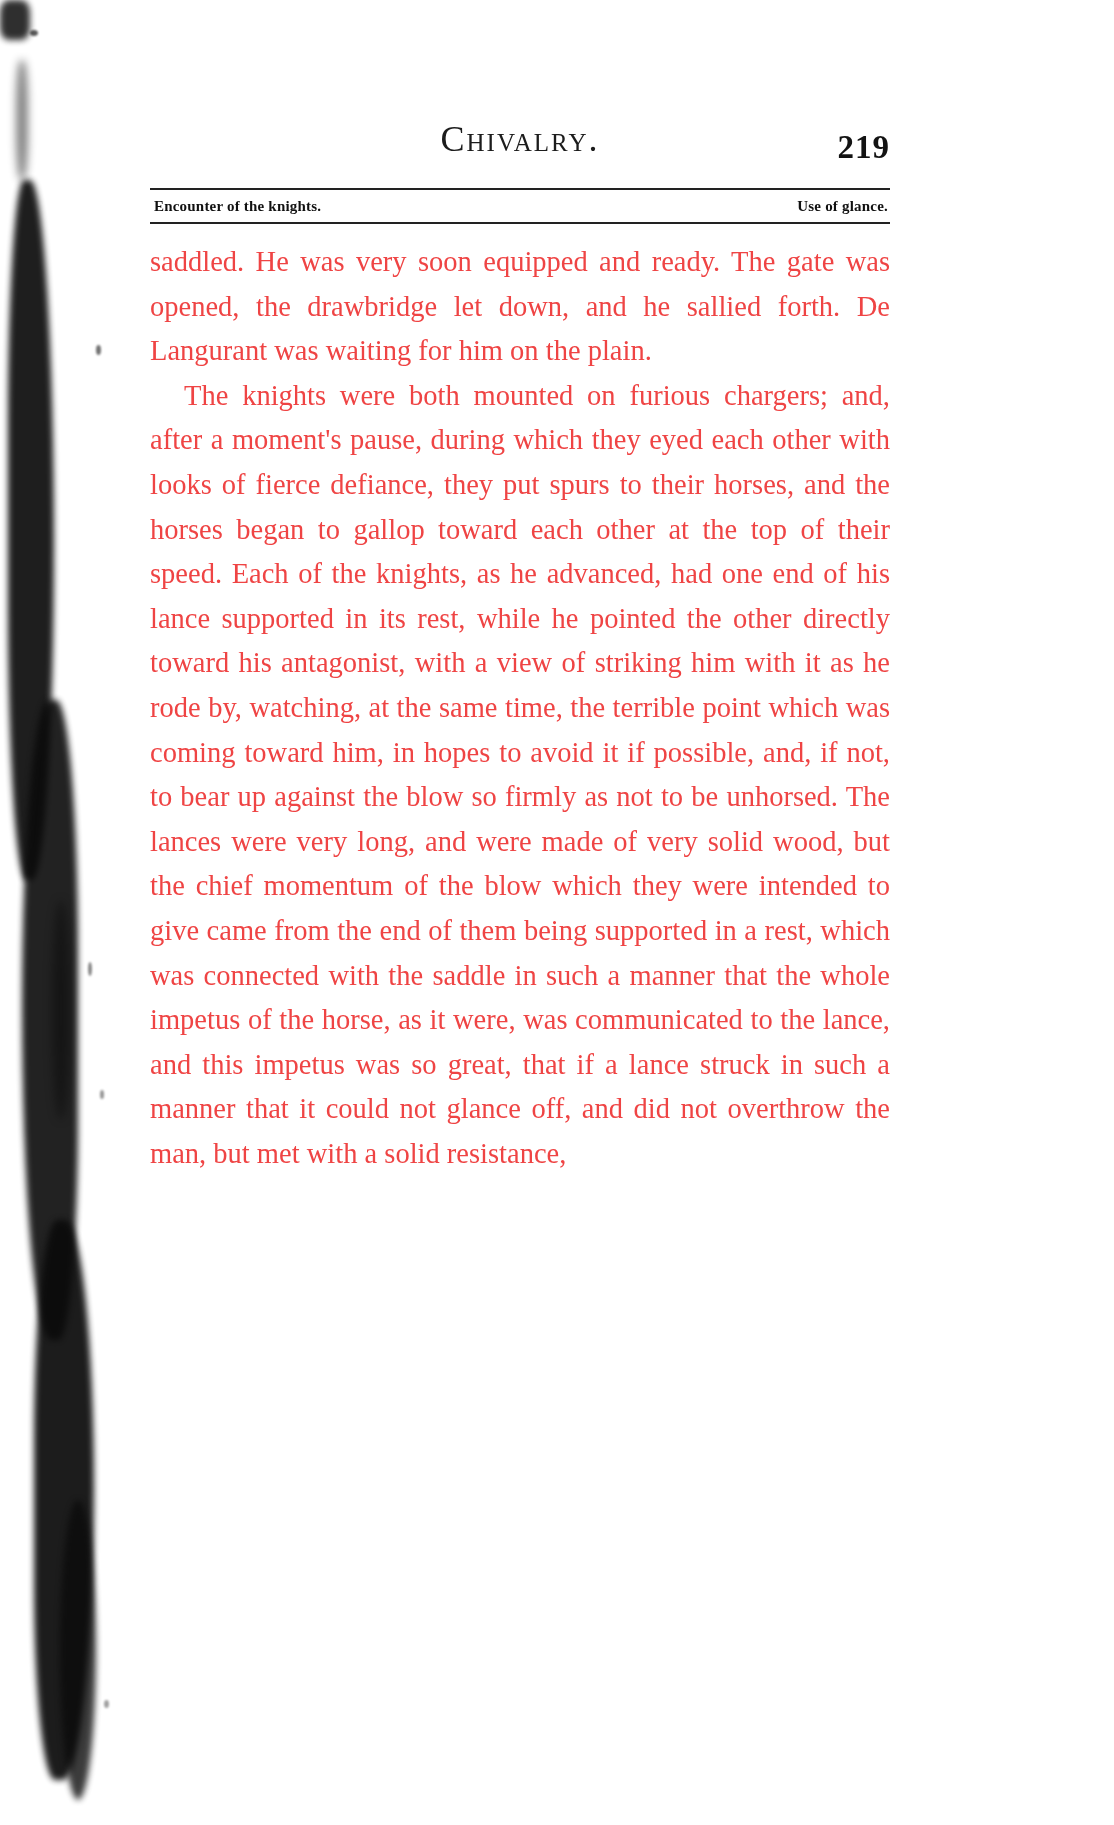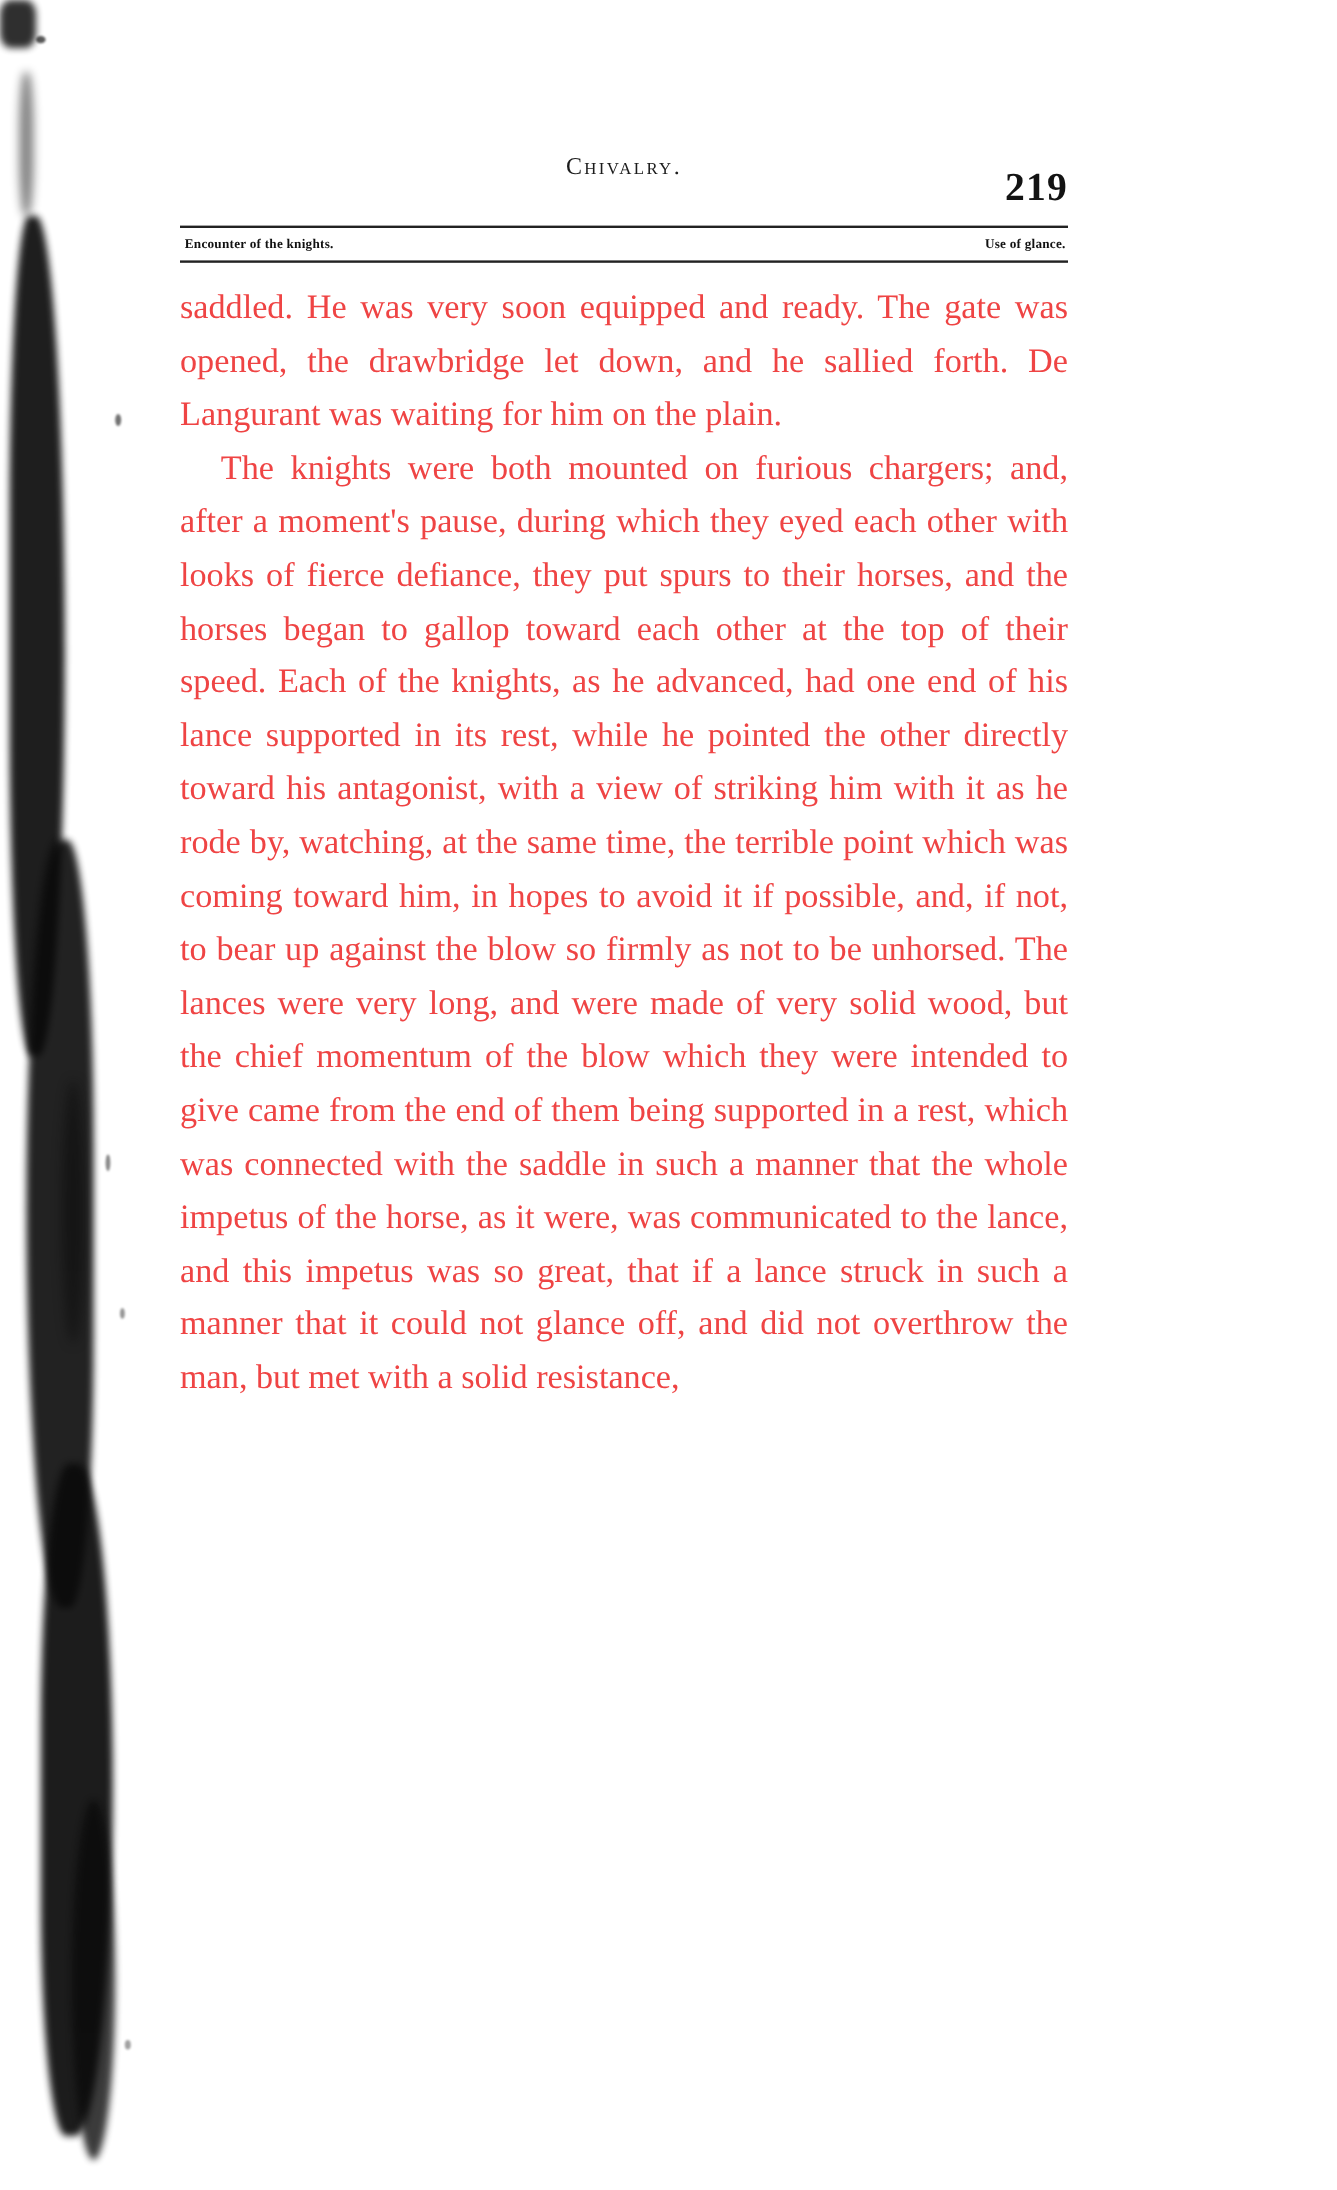--- a/index.html
+++ b/index.html
@@ -57,29 +57,28 @@
   .running-head {
     position: relative;
     height: 60px;
     margin-top: 118px;
     display: flex;
     align-items: baseline;
     justify-content: center;
   }
   .running-head .title {
     font-variant: small-caps;
-    font-size: 20px;
+    font-size: 36px;
     letter-spacing: 2px;
     color: #1c1c1c;
-    margin-top: 10px;
   }
   .running-head .folio {
     position: absolute;
     right: 0;
-    bottom: 2px;
+    bottom: 12px;
     font-family: "Liberation Serif", serif;
     font-size: 33px;
     font-weight: bold;
     letter-spacing: 1px;
     color: #131313;
   }
 
   .rule-top {
     border: 0;
     border-top: 2px solid #222;
@@ -89,21 +88,21 @@
     border: 0;
     border-top: 2px solid #222;
     margin: 0;
   }
 
   .sidenotes {
     display: flex;
     justify-content: space-between;
     align-items: baseline;
     font-family: "Liberation Serif", serif;
-    font-size: 11px;
+    font-size: 15px;
     font-weight: bold;
     letter-spacing: .2px;
     padding: 8px 2px 7px 4px;
     color: #111;
   }
 
   .body-text {
     margin-top: 16px;
     font-size: 28.5px;
     line-height: 44.6px;

